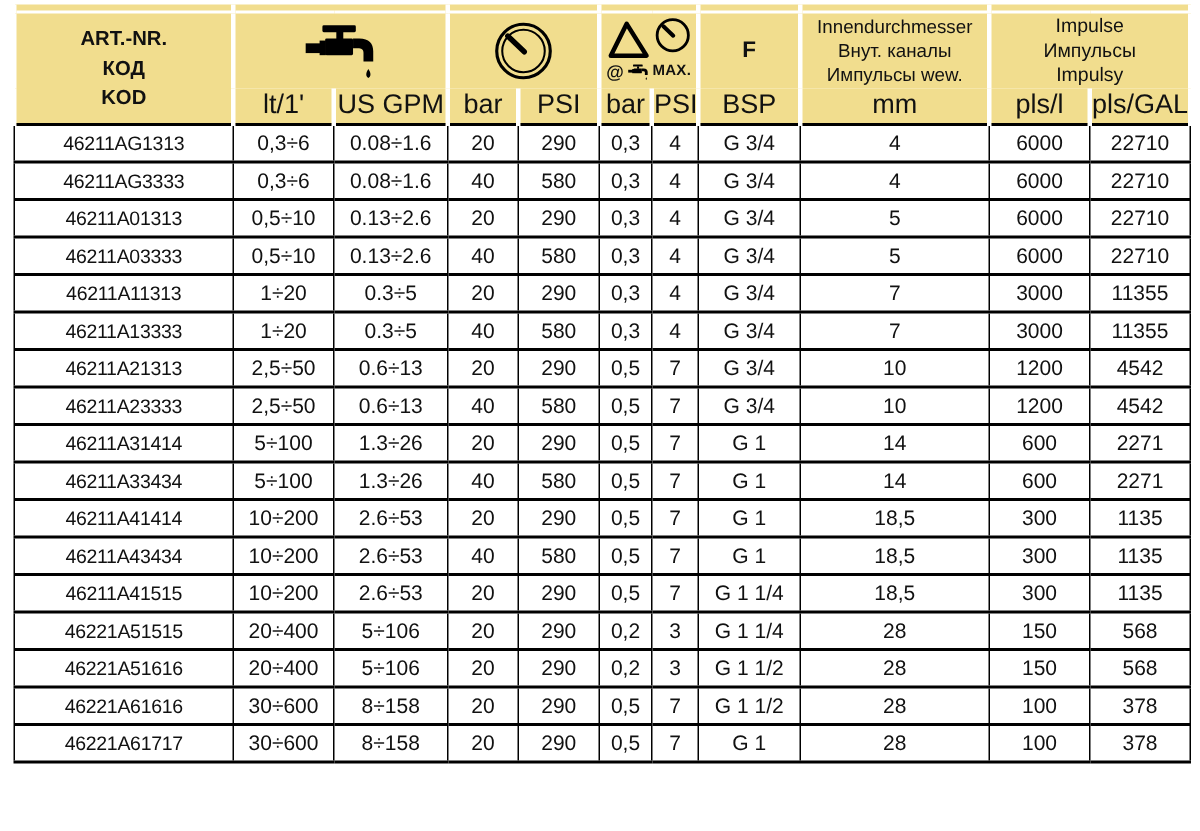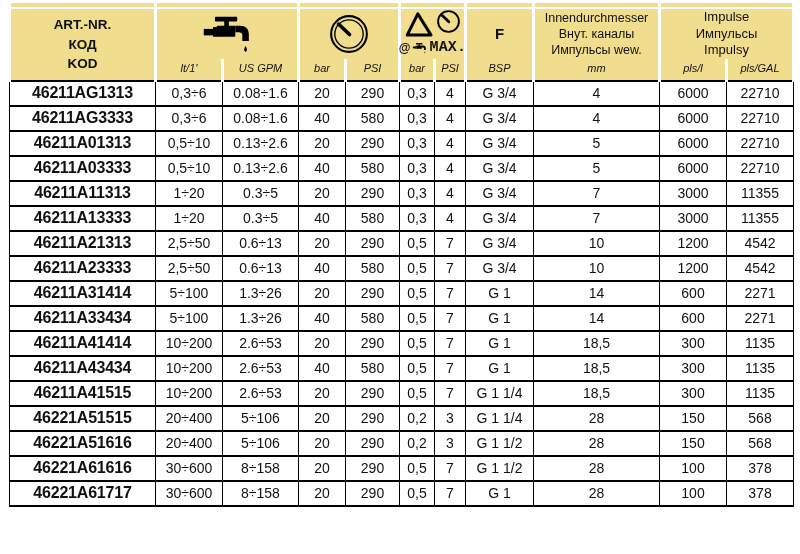--- a/index.html
+++ b/index.html
@@ -32,50 +32,49 @@
   .h{
     background:var(--yellow);
     text-align:center;
     vertical-align:middle;
     border-left:3px solid #fff;
     border-right:3px solid #fff;
   }
   .icon-row .h{height:50px;}
   .sub-row .h{
     height:22px;
-    font-style:italic;
-    font-size:11px;
+    font-size:18px;
     padding-bottom:2px;
   }
   .hd-lines{font-weight:normal;font-size:13px;line-height:1.28;}
   .hd-lines.small{font-size:12.5px;}
   .art-head{font-weight:bold;font-size:13.5px;line-height:1.45;}
   .f-label{font-weight:bold;font-size:15px;}
 
   .delta-wrap{display:flex;flex-direction:column;align-items:center;gap:1px;}
   .delta-top{display:flex;align-items:center;gap:1px;}
   .delta-bottom{display:flex;align-items:center;gap:2px;font-size:12px;font-weight:bold;}
-  .delta-bottom .max{font-size:15px;letter-spacing:0.2px;font-family:Liberation Mono, monospace;}
+  .delta-bottom .max{font-size:10px;letter-spacing:0.2px;}
 
   
   .b{
     border:1.5px solid #000;
     border-top-width:2px;
     border-bottom-width:2px;
     background:#fff;
     height:25px;
     text-align:center;
     vertical-align:middle;
     font-size:14px;
     overflow:hidden;
     white-space:nowrap;
   }
   .b.art{
-    font-weight:bold;
-    font-size:16px;
+    font-weight:normal;
+    font-size:13px;
     letter-spacing:-0.2px;
   }
   svg{display:block;}
 </style>
 </head>
 <body>
 
 <div class="sheet">
 <table>
   <colgroup>

